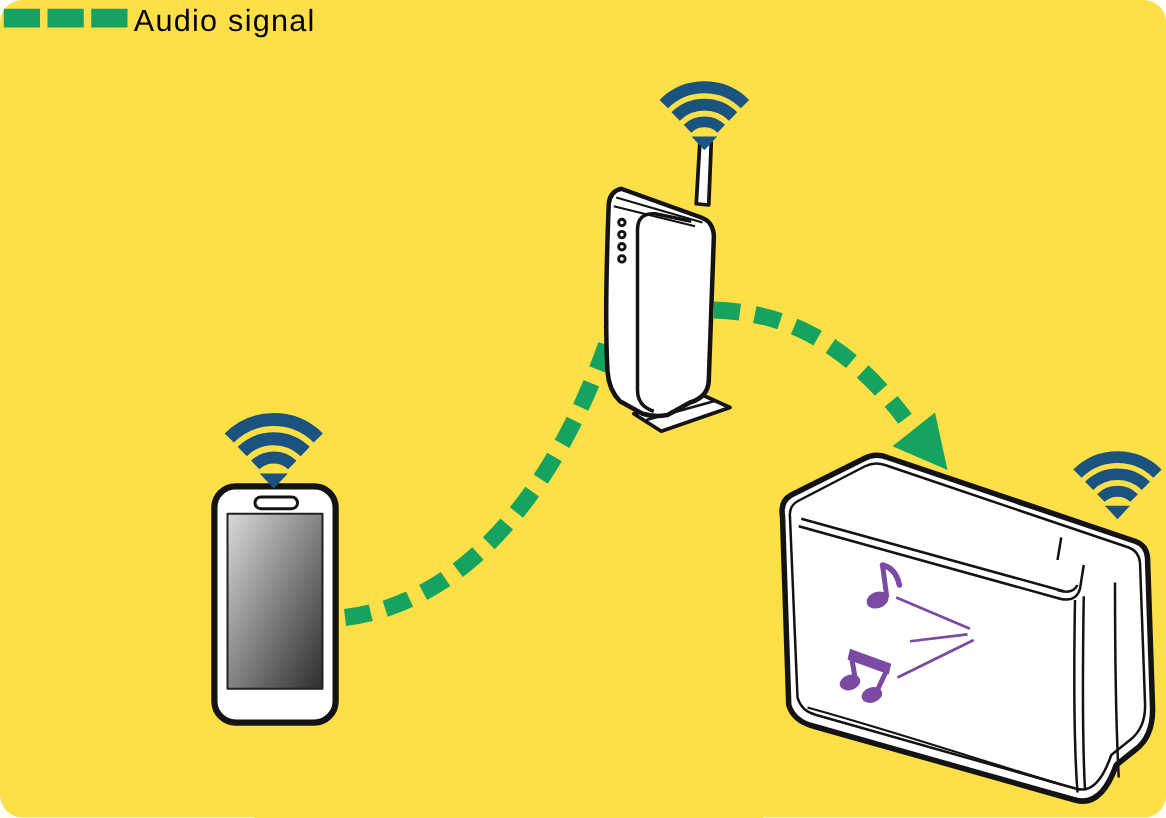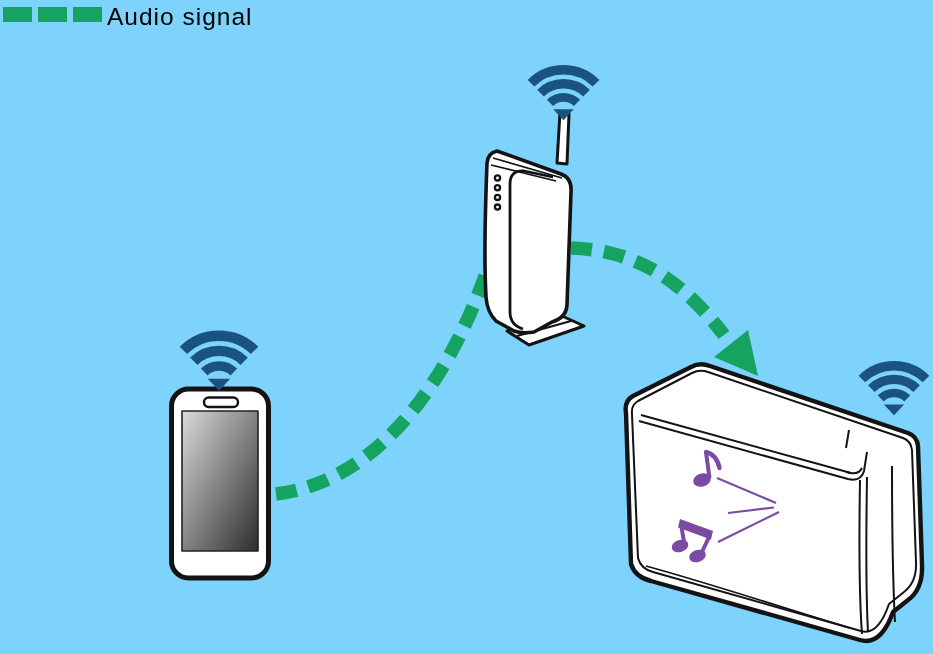--- a/index.html
+++ b/index.html
@@ -8,21 +8,22 @@
     width: 933px;
     height: 654px;
     background: #ffffff;
     overflow: hidden;
     font-family: "Liberation Sans", sans-serif;
   }
   .canvas {
     position: relative;
     width: 933px;
     height: 654px;
-    background: #7dd3fc;
+    background: #fde047;
+    border-radius: 18px;
   }
   svg { display: block; }
   text.legend-text {
     font-family: "Liberation Sans", "DejaVu Sans", sans-serif;
     font-size: 24.5px;
     letter-spacing: 1px;
     font-weight: 400;
   }
 </style>
 </head>

